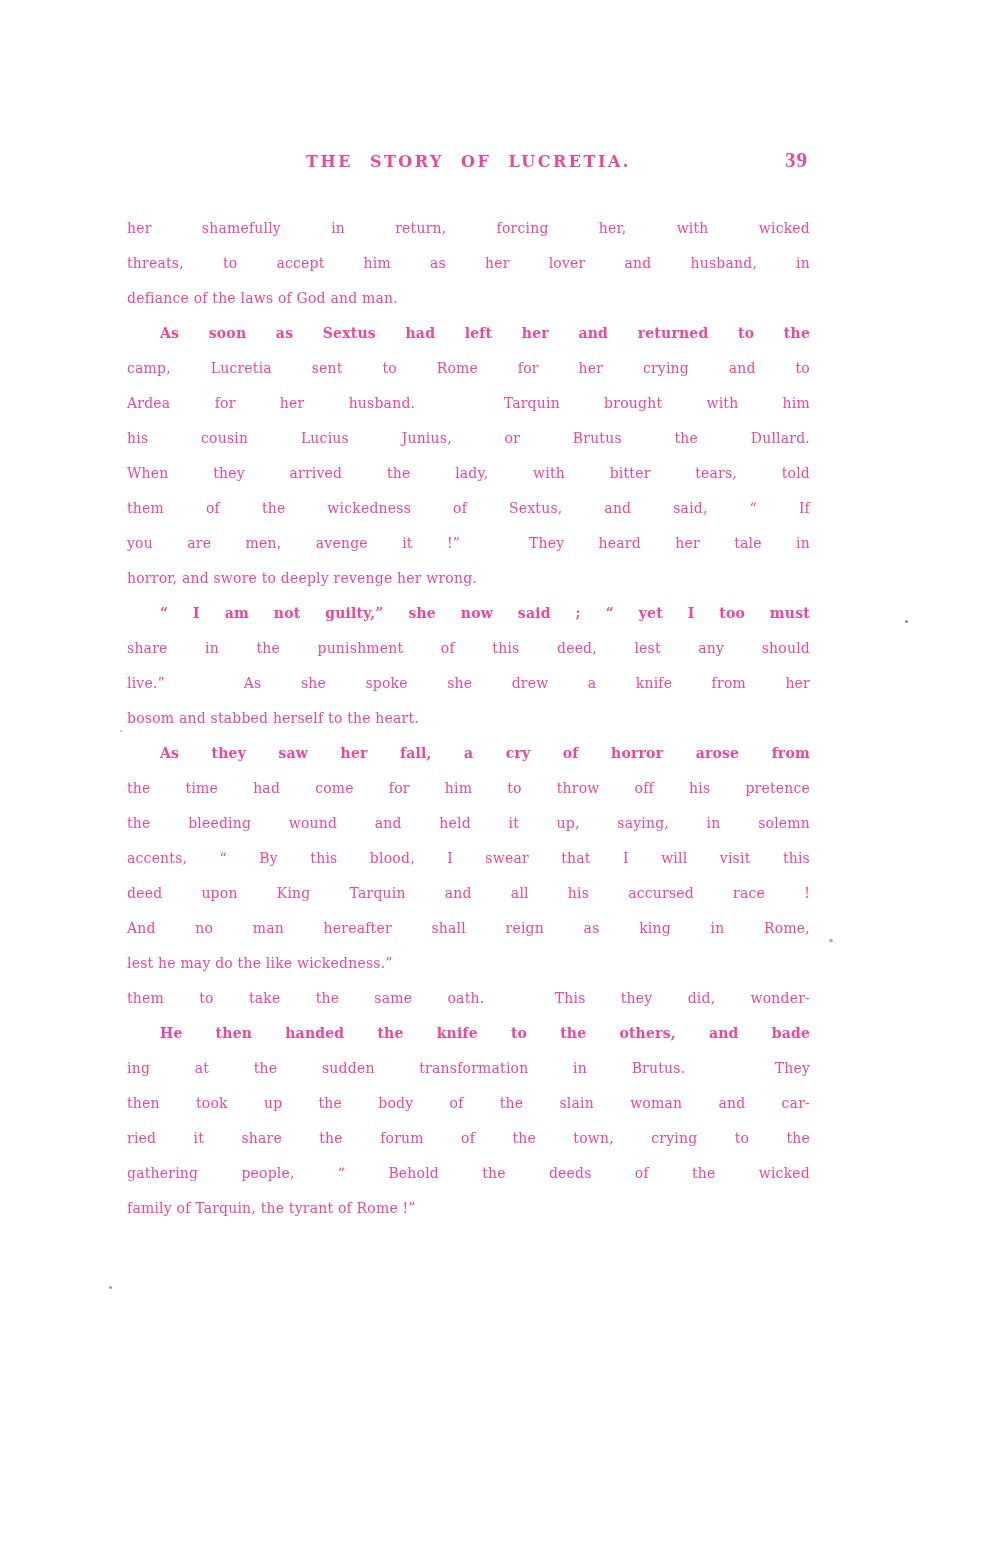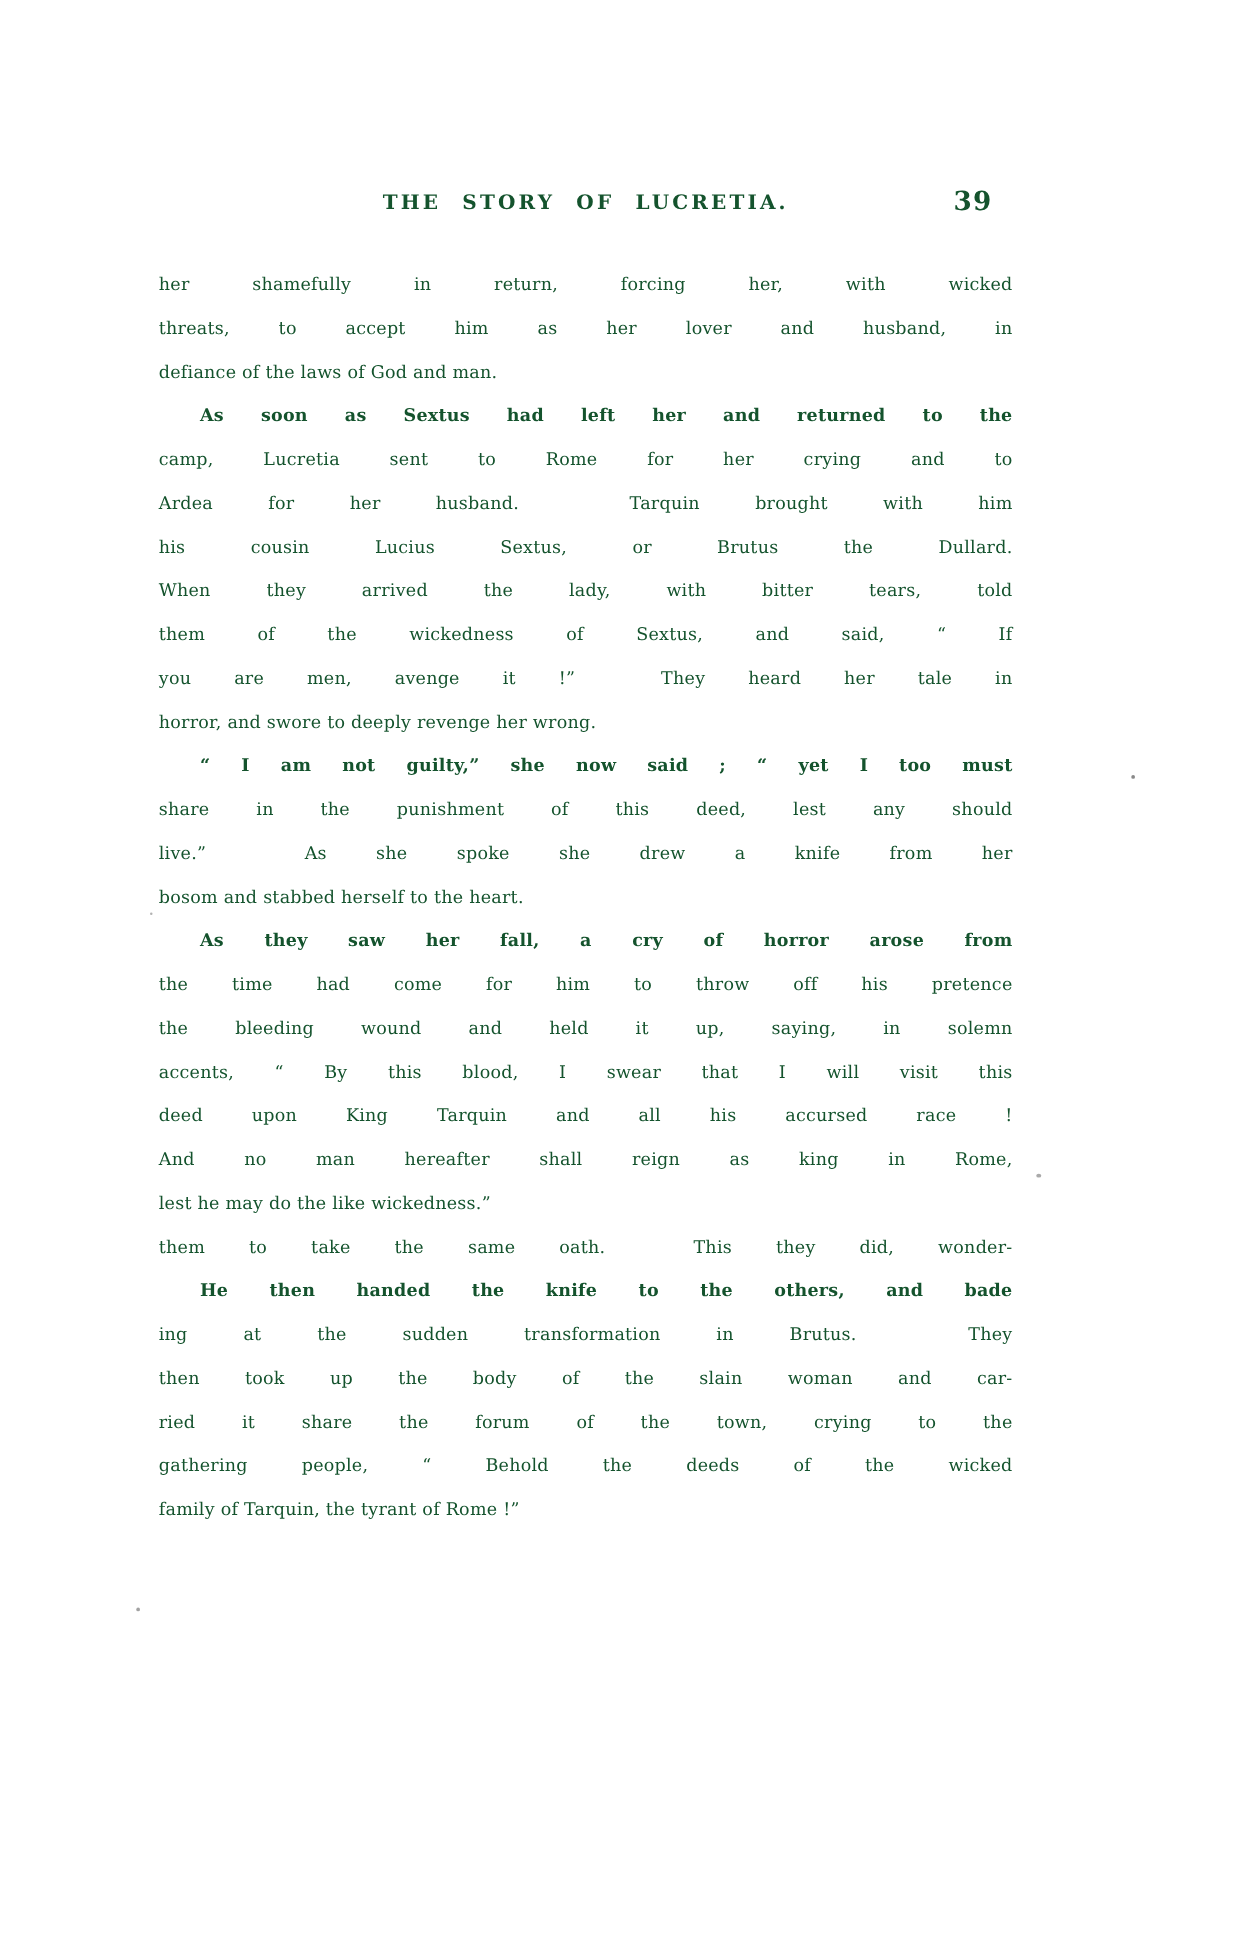--- a/index.html
+++ b/index.html
@@ -7,21 +7,21 @@
     padding: 0;
     background: #ffffff;
   }
   .page {
     position: relative;
     width: 1000px;
     height: 1553px;
     background: #ffffff;
     overflow: hidden;
     font-family: "DejaVu Serif", "Liberation Serif", serif;
-    color: #14532d;
+    color: #ec4899;
   }
   
   .header {
     position: absolute;
     left: 127px;
     top: 150px;
     width: 683px;
     height: 26px;
   }
   .header-title {
@@ -31,25 +31,26 @@
     top: 2px;
     text-align: center;
     font-size: 16px;
     font-weight: bold;
     letter-spacing: 2.5px;
     word-spacing: 9px;
     white-space: nowrap;
   }
   .page-number {
     position: absolute;
-    right: 16px;
+    right: 2px;
     top: -2px;
     font-size: 21px;
     font-weight: bold;
     letter-spacing: 1px;
+    font-family: Liberation Serif, serif;
   }
   
   .textblock {
     position: absolute;
     left: 127px;
     top: 211px;
     width: 683px;
   }
   .para {
     margin: 0;
@@ -97,21 +98,21 @@
   <div class="textblock">
       <div class="para">
         <div class="line">her shamefully in return, forcing her, with wicked</div>
         <div class="line">threats, to accept him as her lover and husband, in</div>
         <div class="line last">defiance of the laws of God and man.</div>
       </div>
       <div class="para">
         <div class="line indent">As soon as Sextus had left her and returned to the</div>
         <div class="line">camp, Lucretia sent to Rome for her crying and to</div>
         <div class="line">Ardea for her husband.&nbsp; Tarquin brought with him</div>
-        <div class="line">his cousin Lucius Sextus, or Brutus the Dullard.</div>
+        <div class="line">his cousin Lucius Junius, or Brutus the Dullard.</div>
         <div class="line">When they arrived the lady, with bitter tears, told</div>
         <div class="line">them of the wickedness of Sextus, and said, “ If</div>
         <div class="line">you are men, avenge it !”&nbsp; They heard her tale in</div>
         <div class="line last">horror, and swore to deeply revenge her wrong.</div>
       </div>
       <div class="para">
         <div class="line indent">“ I am not guilty,” she now said ; “ yet I too must</div>
         <div class="line">share in the punishment of this deed, lest any should</div>
         <div class="line">live.”&nbsp; As she spoke she drew a knife from her</div>
         <div class="line last">bosom and stabbed herself to the heart.</div>

